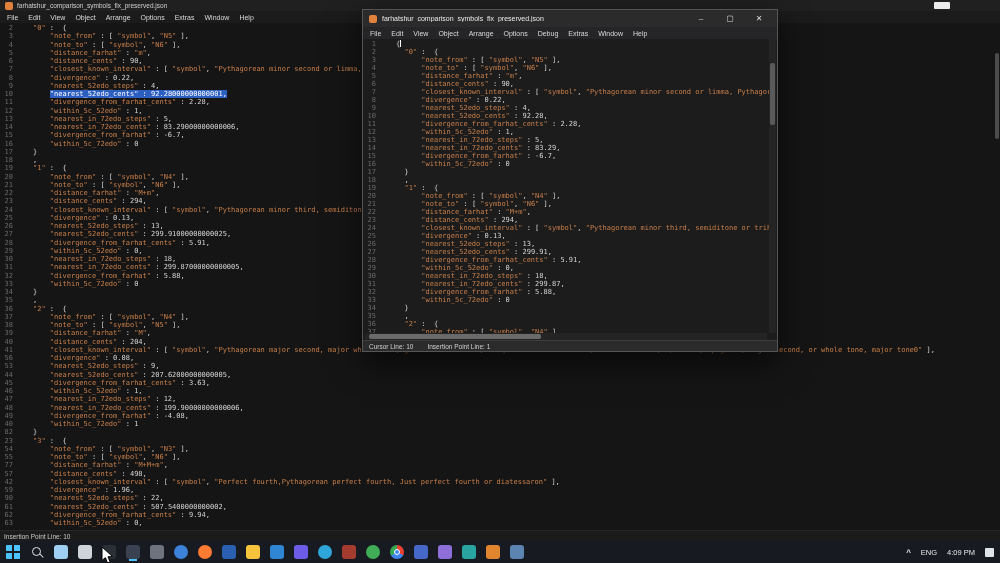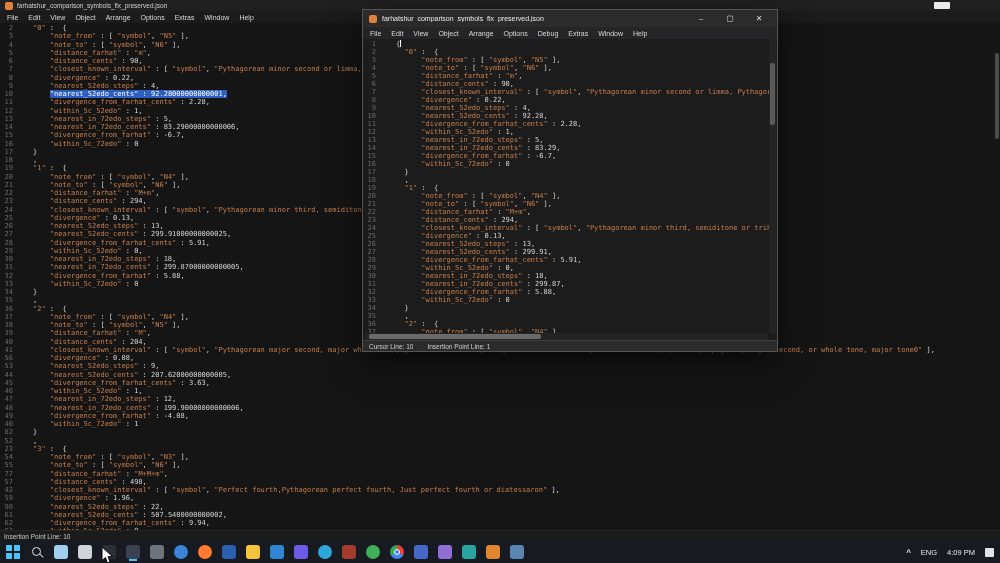--- a/index.html
+++ b/index.html
@@ -138,21 +138,20 @@
         <div class="cl"><span class="ln">56</span><span>    <span><span class="str">"divergence"</span><span> : 0.08,</span></span></span></div>
         <div class="cl"><span class="ln">53</span><span>    <span><span class="str">"nearest_52edo_steps"</span><span> : 9,</span></span></span></div>
         <div class="cl"><span class="ln">44</span><span>    <span><span class="str">"nearest_52edo_cents"</span><span> : 207.62000000000005,</span></span></span></div>
         <div class="cl"><span class="ln">45</span><span>    <span><span class="str">"divergence_from_farhat_cents"</span><span> : 3.63,</span></span></span></div>
         <div class="cl"><span class="ln">46</span><span>    <span><span class="str">"within_5c_52edo"</span><span> : 1,</span></span></span></div>
         <div class="cl"><span class="ln">47</span><span>    <span><span class="str">"nearest_in_72edo_steps"</span><span> : 12,</span></span></span></div>
         <div class="cl"><span class="ln">48</span><span>    <span><span class="str">"nearest_in_72edo_cents"</span><span> : 199.90000000000006,</span></span></span></div>
         <div class="cl"><span class="ln">49</span><span>    <span><span class="str">"divergence_from_farhat"</span><span> : -4.08,</span></span></span></div>
         <div class="cl"><span class="ln">40</span><span>    <span><span class="str">"within_5c_72edo"</span><span> : 1</span></span></span></div>
         <div class="cl"><span class="ln">82</span><span><span><span>}</span></span></span></div>
-        <div class="cl"><span class="ln">52</span><span><span><span>,</span></span></span></div>
         <div class="cl"><span class="ln">23</span><span><span><span class="str">"3"</span><span> :  {</span></span></span></div>
         <div class="cl"><span class="ln">54</span><span>    <span><span class="str">"note_from"</span><span> : [ </span><span class="str">"symbol"</span><span>, </span><span class="str">"N3"</span><span> ],</span></span></span></div>
         <div class="cl"><span class="ln">55</span><span>    <span><span class="str">"note_to"</span><span> : [ </span><span class="str">"symbol"</span><span>, </span><span class="str">"N6"</span><span> ],</span></span></span></div>
         <div class="cl"><span class="ln">77</span><span>    <span><span class="str">"distance_farhat"</span><span> : </span><span class="str">"M+M+m"</span><span>,</span></span></span></div>
         <div class="cl"><span class="ln">57</span><span>    <span><span class="str">"distance_cents"</span><span> : 498,</span></span></span></div>
         <div class="cl"><span class="ln">42</span><span>    <span><span class="str">"closest_known_interval"</span><span> : [ </span><span class="str">"symbol"</span><span>, </span><span class="str">"Perfect fourth,Pythagorean perfect fourth, Just perfect fourth or diatessaron"</span><span> ],</span></span></span></div>
         <div class="cl"><span class="ln">59</span><span>    <span><span class="str">"divergence"</span><span> : 1.96,</span></span></span></div>
         <div class="cl"><span class="ln">90</span><span>    <span><span class="str">"nearest_52edo_steps"</span><span> : 22,</span></span></span></div>
         <div class="cl"><span class="ln">61</span><span>    <span><span class="str">"nearest_52edo_cents"</span><span> : 507.5400000000002,</span></span></span></div>
         <div class="cl"><span class="ln">62</span><span>    <span><span class="str">"divergence_from_farhat_cents"</span><span> : 9.94,</span></span></span></div>

